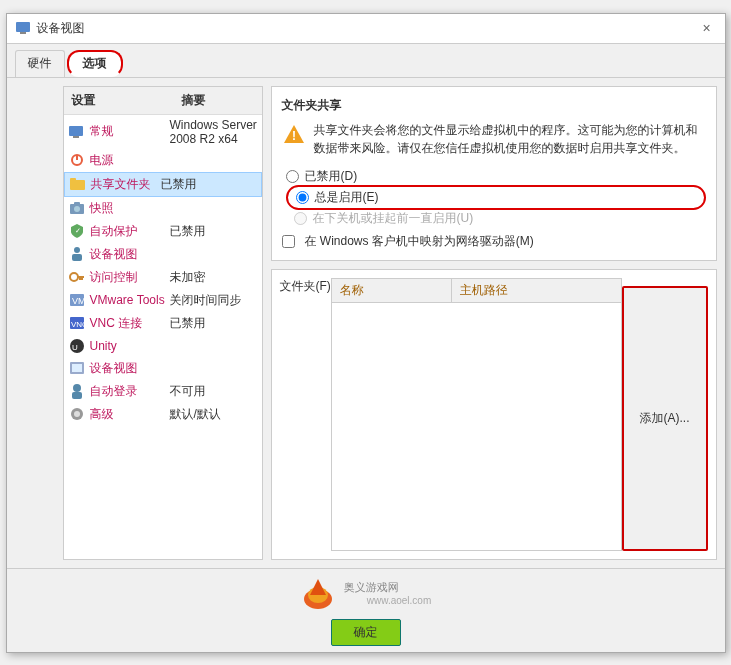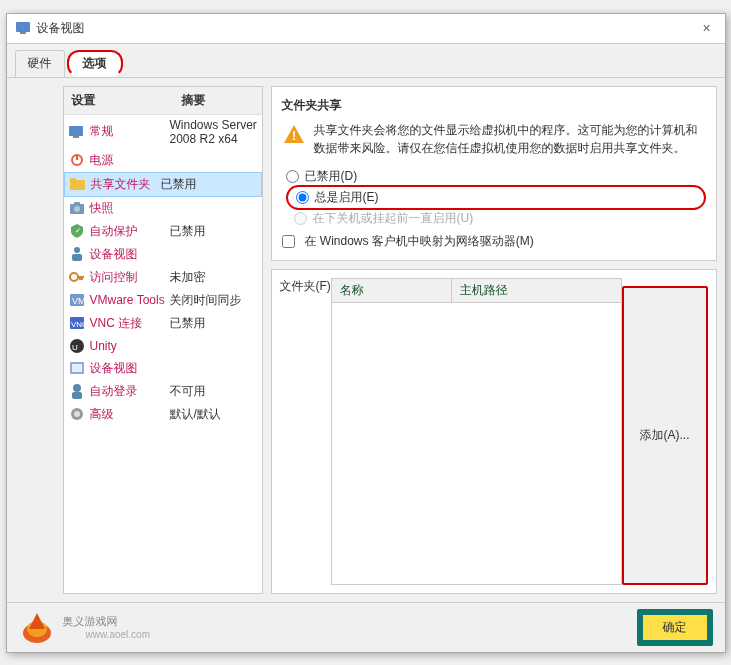--- a/index.html
+++ b/index.html
@@ -230,21 +230,21 @@
       min-height: 120px;
     }
     .folders-table-header {
       display: flex;
       background: #f0f0f0;
       border-bottom: 1px solid #ccc;
     }
     .folders-table-header-cell {
       padding: 3px 8px;
       font-size: 12px;
-      color: #14532d;
+      color: #a16207;
       border-right: 1px solid #ccc;
     }
     .folders-table-header-cell:first-child { width: 120px; }
     .folders-table-header-cell:last-child { flex: 1; border-right: none; }
     .add-btn-row {
       display: flex;
       justify-content: flex-start;
       margin-top: 8px;
     }
     .add-btn {
@@ -258,25 +258,26 @@
       border: 2px solid #c00;
     }
     .bottom-bar {
       display: flex;
       justify-content: flex-end;
       align-items: center;
       padding: 6px 12px;
       gap: 8px;
       border-top: 1px solid #ccc;
       background: #f0f0f0;
+      flex-direction: column;
     }
     .btn {
       padding: 4px 20px;
-      background: #fde047;
-      border: 6px solid #0f766e;
+      background: #84cc16;
+      border: 1px solid #0f766e;
       cursor: pointer;
       font-size: 12px;
       color: #333;
       border-radius: 2px;
       min-width: 70px;
     }
     .highlighted-circle {
       border: 2px solid #e00;
       border-radius: 20px;
       display: inline-block;

